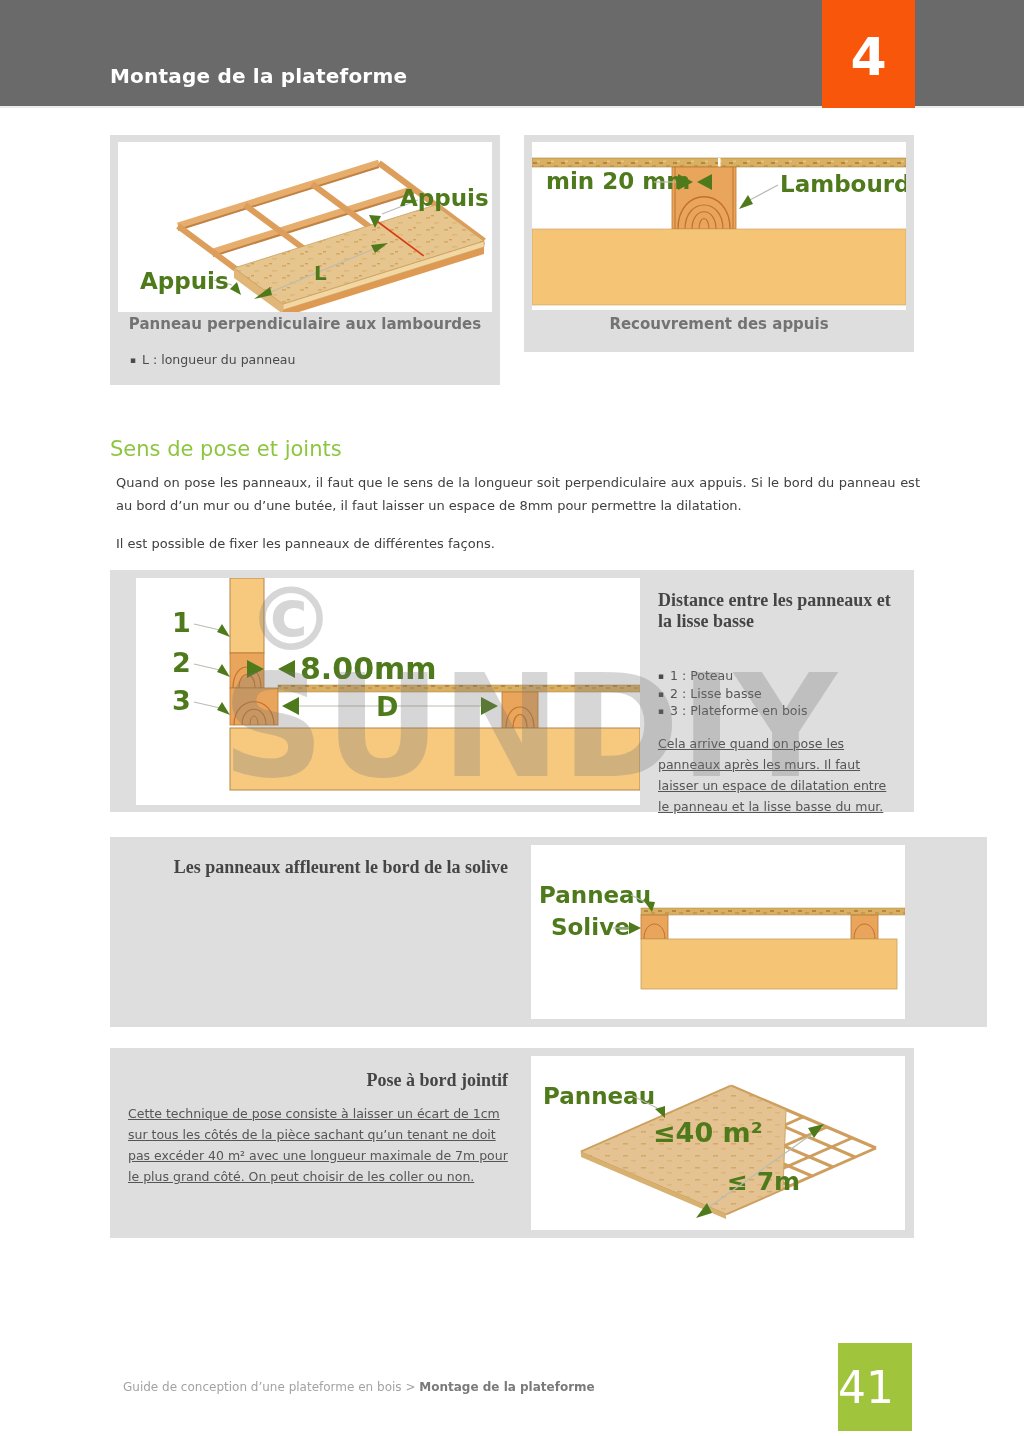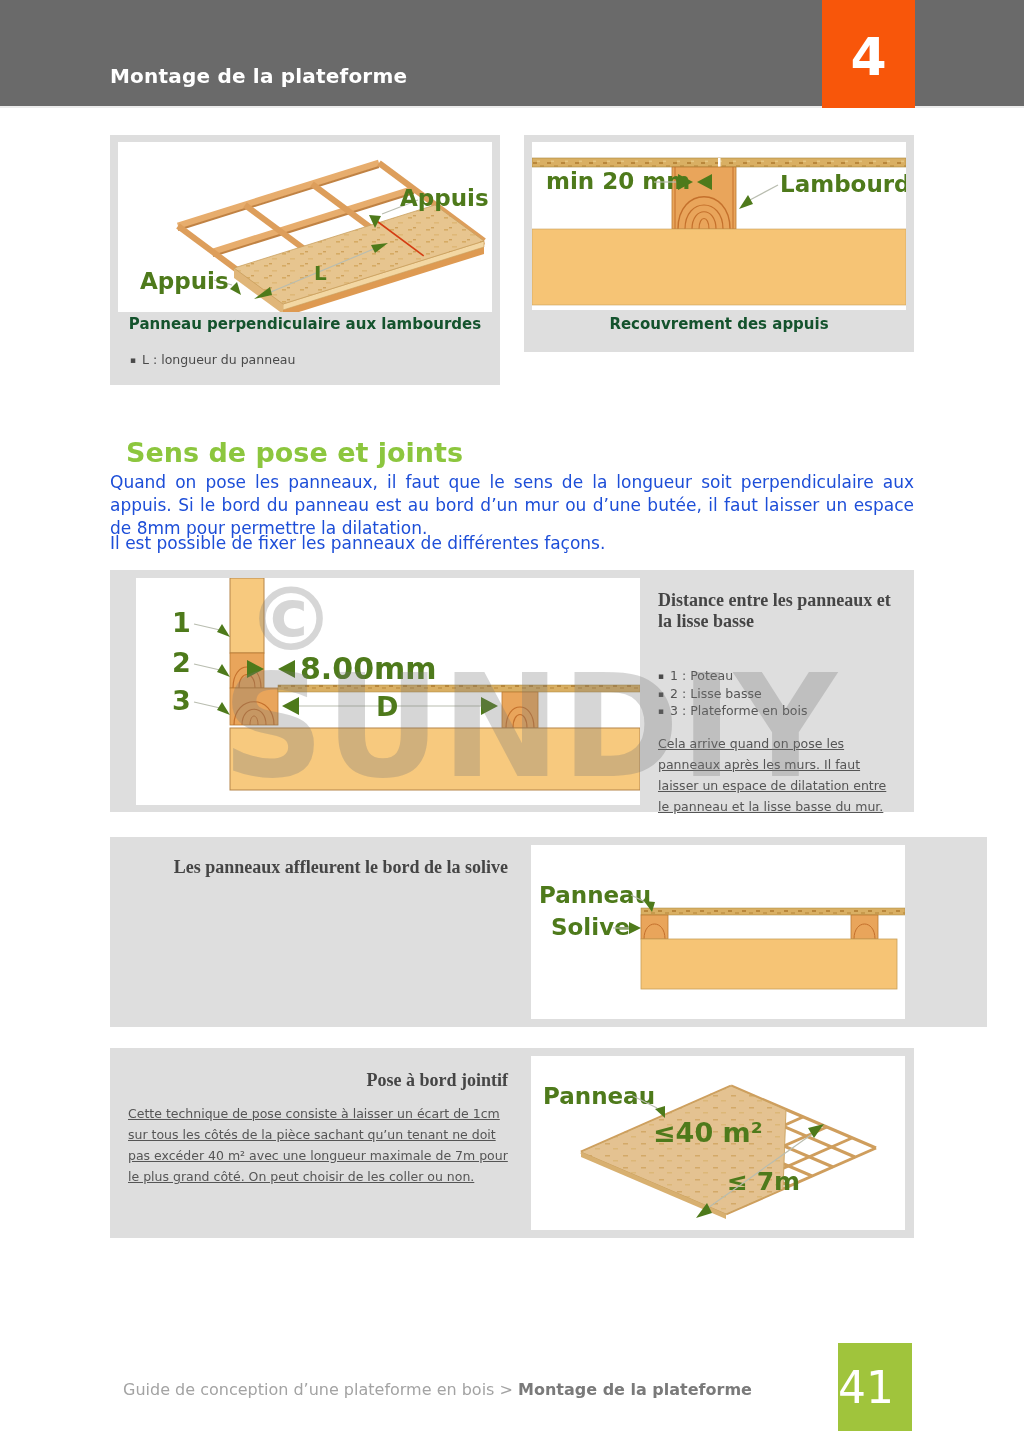--- a/index.html
+++ b/index.html
@@ -9,37 +9,37 @@
     font-family:"DejaVu Sans","Liberation Sans",sans-serif; overflow:hidden;
   }
   
   .header { position:absolute; left:0; top:0; width:1024px; height:108px; background:#6a6a6a; border-bottom:2px solid #ececec; }
   .header-title { position:absolute; left:110px; top:64px; font-size:20px; font-weight:bold; color:#ffffff; letter-spacing:0.2px; }
   .chapter-box { position:absolute; left:822px; top:0; width:93px; height:108px; background:#f8560a; display:flex; align-items:center; justify-content:center; }
   .chapter-num { color:#ffffff; font-size:52px; font-weight:bold; padding-top:6px; }
   
   .panel { position:absolute; background:#dedede; }
   .imgbox { position:absolute; background:#ffffff; }
-  .panel-caption { position:absolute; width:100%; text-align:center; font-size:15px; font-weight:bold; color:#14532d; }
+  .panel-caption { position:absolute; width:100%; text-align:center; font-size:15px; font-weight:bold; color:#737373; }
   .legend-item { position:absolute; font-size:12.5px; color:#4a4a4a; }
   .legend-item::before, .blist li::before { content:"▪"; font-size:9px; color:#4a4a4a; margin-right:6px; position:relative; top:-1px; }
   
-  .h-green { position:absolute; left:126px; font-size:27px; font-weight:bold; color:#8cc63e; }
-  .body-par { position:absolute; left:110px; width:804px; font-size:17px; line-height:23px; color:#1d4ed8; text-align:justify; }
+  .h-green { position:absolute; left:110px; font-size:21px; font-weight:normal; color:#8cc63e; }
+  .body-par { position:absolute; left:116px; width:804px; font-size:13px; line-height:23px; color:#404040; text-align:justify; }
   
   .col-title { font-size:18px; font-weight:bold; color:#454545; line-height:21px;font-family:Liberation Serif, serif; }
   .col-body  { font-size:12.5px; color:#555555; line-height:21px;text-decoration:underline; }
   .blist { list-style:none; font-size:12.5px; color:#555555; line-height:16.5px; }
   .right-align { text-align:right; }
   
   .watermark { position:absolute; left:0; top:0; width:1024px; height:1436px; pointer-events:none; z-index:40; }
   .wm-copy { position:absolute; left:247px; top:568px; font-size:88px; font-weight:bold; color:rgba(120,120,120,0.30); }
   .wm-text { position:absolute; left:222px; top:656px; font-size:142px; font-weight:bold; letter-spacing:1px; color:rgba(120,120,120,0.30); line-height:1; }
   
-  .breadcrumb { position:absolute; left:123px; top:1380px; font-size:16px; color:#a3a3a3; }
+  .breadcrumb { position:absolute; left:123px; top:1380px; font-size:12px; color:#a3a3a3; }
   .breadcrumb b { color:#7a7a7a; font-weight:bold; }
   .page-num-box { position:absolute; left:838px; top:1343px; width:74px; height:88px; background:#a0c43c; display:flex; align-items:center; justify-content:flex-start; }
   .page-num { color:#ffffff; font-size:44px; }
   
   .glabel { font-family:"DejaVu Sans","Liberation Sans",sans-serif; font-weight:bold; fill:#4e7a1b; }
   .leader { stroke:#b9bdb0; stroke-width:1.2; fill:none; }
 </style>
 </head>
 <body>
 

